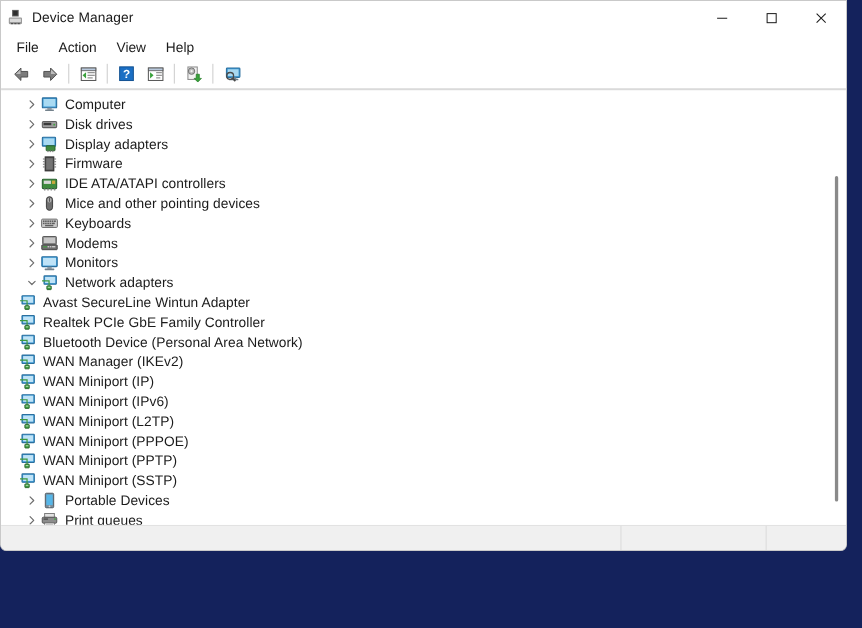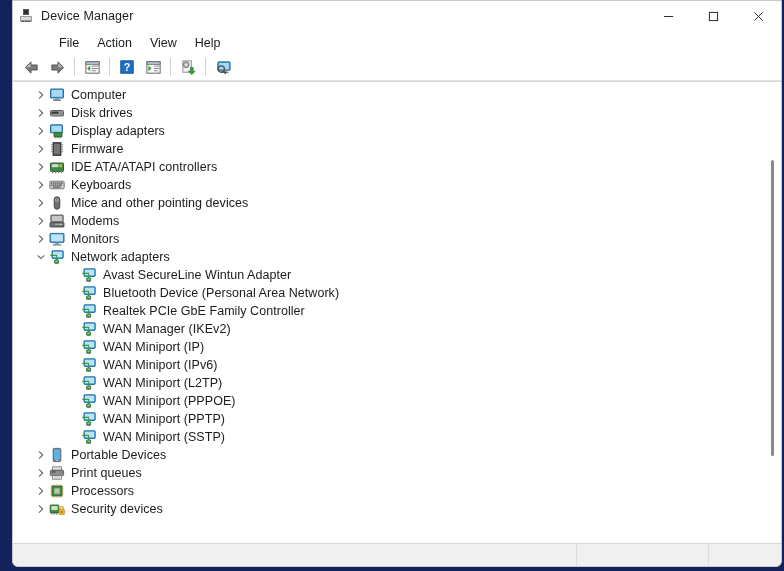--- a/index.html
+++ b/index.html
@@ -11,24 +11,24 @@
     width: 784px;
     height: 571px;
     overflow: hidden;
     font-family: "Liberation Sans", sans-serif;
     -webkit-font-smoothing: antialiased;
   }
 
   
   #window {
     position: absolute;
-    left: 12px;
+    left: 0;
     top: 0px;
     width: 770px;
-    height: 567px;
+    height: 501px;
     background: #ffffff;
     border: 1px solid #c9c9c9;
     box-sizing: border-box;
     display: flex;
     flex-direction: column;
     border-radius: 0 0 6px 6px;
   }
 
   
   #titlebar {
@@ -69,21 +69,20 @@
   }
 
   
   #menubar {
     height: 23px;
     display: flex;
     align-items: center;
     padding-left: 6px;
     flex: 0 0 auto;
     background: #ffffff;
-    margin-left: 32px;
   }
   .menuitem {
     font-size: 12.5px;
     color: #1b1b1b;
     padding: 2px 8px;
     margin-right: 2px;
   }
 
   
   #toolbar {
@@ -147,21 +146,21 @@
     display: flex;
     align-items: center;
     justify-content: center;
   }
   .tlabel {
     font-size: 12.5px;
     color: #1b1b1b;
     letter-spacing: 0.05px;
   }
   .lvl1 { padding-left: 20px; }
-  .lvl2 { padding-left: 52px; }
+  .lvl2 { }
 
   
   #vscroll {
     position: absolute;
     right: 3px;
     top: 0;
     width: 11px;
     bottom: 0;
   }
   #vthumb {
@@ -390,20 +389,35 @@
           <span class="tlabel">IDE ATA/ATAPI controllers</span>
         </div>
         <div class="row lvl1">
           <span class="chev">
             <svg viewBox="0 0 12 12" width="10" height="10">
               <path d="M4 2 L8 6 L4 10" fill="none" stroke="currentColor" stroke-width="1.3" stroke-linecap="round" stroke-linejoin="round"></path>
             </svg>
           </span>
           <span class="ticon">
             <svg viewBox="0 0 16 16" width="16" height="16">
+              <rect x="5.2" y="1.8" width="5.6" height="12.4" rx="2.8" fill="#6f6f6f" stroke="#3e3e3e" stroke-width="0.9"></rect>
+              <rect x="6.2" y="2.8" width="3.6" height="4.2" rx="1.6" fill="#aeaeae"></rect>
+              <line x1="8" y1="2.8" x2="8" y2="6.4" stroke="#3e3e3e" stroke-width="0.7"></line>
+            </svg>
+          </span>
+          <span class="tlabel">Mice and other pointing devices</span>
+        </div>
+        <div class="row lvl1">
+          <span class="chev">
+            <svg viewBox="0 0 12 12" width="10" height="10">
+              <path d="M4 2 L8 6 L4 10" fill="none" stroke="currentColor" stroke-width="1.3" stroke-linecap="round" stroke-linejoin="round"></path>
+            </svg>
+          </span>
+          <span class="ticon">
+            <svg viewBox="0 0 16 16" width="16" height="16">
               <rect x="0.8" y="4.2" width="14.4" height="7.6" rx="1" fill="#c9c9c9" stroke="#6f6f6f" stroke-width="0.9"></rect>
               <rect x="2" y="5.4" width="1.5" height="1.4" fill="#5e5e5e"></rect>
               <rect x="4" y="5.4" width="1.5" height="1.4" fill="#5e5e5e"></rect>
               <rect x="6" y="5.4" width="1.5" height="1.4" fill="#5e5e5e"></rect>
               <rect x="8" y="5.4" width="1.5" height="1.4" fill="#5e5e5e"></rect>
               <rect x="10" y="5.4" width="1.5" height="1.4" fill="#5e5e5e"></rect>
               <rect x="12" y="5.4" width="1.8" height="1.4" fill="#5e5e5e"></rect>
               <rect x="2" y="7.4" width="1.5" height="1.4" fill="#5e5e5e"></rect>
               <rect x="4" y="7.4" width="1.5" height="1.4" fill="#5e5e5e"></rect>
               <rect x="6" y="7.4" width="1.5" height="1.4" fill="#5e5e5e"></rect>
@@ -415,35 +429,20 @@
           <span class="tlabel">Keyboards</span>
         </div>
         <div class="row lvl1">
           <span class="chev">
             <svg viewBox="0 0 12 12" width="10" height="10">
               <path d="M4 2 L8 6 L4 10" fill="none" stroke="currentColor" stroke-width="1.3" stroke-linecap="round" stroke-linejoin="round"></path>
             </svg>
           </span>
           <span class="ticon">
             <svg viewBox="0 0 16 16" width="16" height="16">
-              <rect x="5.2" y="1.8" width="5.6" height="12.4" rx="2.8" fill="#6f6f6f" stroke="#3e3e3e" stroke-width="0.9"></rect>
-              <rect x="6.2" y="2.8" width="3.6" height="4.2" rx="1.6" fill="#aeaeae"></rect>
-              <line x1="8" y1="2.8" x2="8" y2="6.4" stroke="#3e3e3e" stroke-width="0.7"></line>
-            </svg>
-          </span>
-          <span class="tlabel">Mice and other pointing devices</span>
-        </div>
-        <div class="row lvl1">
-          <span class="chev">
-            <svg viewBox="0 0 12 12" width="10" height="10">
-              <path d="M4 2 L8 6 L4 10" fill="none" stroke="currentColor" stroke-width="1.3" stroke-linecap="round" stroke-linejoin="round"></path>
-            </svg>
-          </span>
-          <span class="ticon">
-            <svg viewBox="0 0 16 16" width="16" height="16">
               <rect x="1.8" y="2" width="12.4" height="7" rx="0.6" fill="#8d8d8d" stroke="#5a5a5a" stroke-width="0.9"></rect>
               <rect x="2.9" y="3" width="10.2" height="5" fill="#c7c7c7"></rect>
               <rect x="1" y="9.6" width="14" height="4.4" rx="0.6" fill="#6e6e6e" stroke="#454545" stroke-width="0.9"></rect>
               <rect x="2.3" y="10.7" width="1.4" height="1.2" fill="#3fa63f"></rect>
               <rect x="4.3" y="10.7" width="1.4" height="1.2" fill="#3fa63f"></rect>
               <rect x="6.3" y="10.7" width="1.4" height="1.2" fill="#d0d0d0"></rect>
               <rect x="8.3" y="10.7" width="1.4" height="1.2" fill="#d0d0d0"></rect>
               <rect x="10.3" y="10.7" width="3" height="1.2" fill="#d0d0d0"></rect>
             </svg>
           </span>
@@ -499,34 +498,34 @@
           <span class="chev"></span>
           <span class="ticon">
             <svg viewBox="0 0 16 16" width="16" height="16">
               <rect x="3" y="1.8" width="11.2" height="7.6" rx="0.6" fill="#3c9ad6" stroke="#2a6f9e" stroke-width="1"></rect>
               <rect x="4" y="2.7" width="9.2" height="5.6" fill="#bfe3f7"></rect>
               <path d="M1.2 6.4 L7.6 6.4 L7.6 11.2" fill="none" stroke="#3f9b3f" stroke-width="1.1"></path>
               <rect x="5.6" y="10.9" width="4" height="3.4" rx="0.5" fill="#3f9b3f" stroke="#2a6330" stroke-width="0.8"></rect>
               <rect x="6.4" y="11.7" width="2.4" height="1" fill="#a8dca8"></rect>
             </svg>
           </span>
+          <span class="tlabel">Realtek PCIe GbE Family Controller</span>
+        </div>
+        <div class="row lvl2">
+          <span class="chev"></span>
+          <span class="ticon">
+            <svg viewBox="0 0 16 16" width="16" height="16">
+              <rect x="3" y="1.8" width="11.2" height="7.6" rx="0.6" fill="#3c9ad6" stroke="#2a6f9e" stroke-width="1"></rect>
+              <rect x="4" y="2.7" width="9.2" height="5.6" fill="#bfe3f7"></rect>
+              <path d="M1.2 6.4 L7.6 6.4 L7.6 11.2" fill="none" stroke="#3f9b3f" stroke-width="1.1"></path>
+              <rect x="5.6" y="10.9" width="4" height="3.4" rx="0.5" fill="#3f9b3f" stroke="#2a6330" stroke-width="0.8"></rect>
+              <rect x="6.4" y="11.7" width="2.4" height="1" fill="#a8dca8"></rect>
+            </svg>
+          </span>
           <span class="tlabel">Bluetooth Device (Personal Area Network)</span>
-        </div>
-        <div class="row lvl2">
-          <span class="chev"></span>
-          <span class="ticon">
-            <svg viewBox="0 0 16 16" width="16" height="16">
-              <rect x="3" y="1.8" width="11.2" height="7.6" rx="0.6" fill="#3c9ad6" stroke="#2a6f9e" stroke-width="1"></rect>
-              <rect x="4" y="2.7" width="9.2" height="5.6" fill="#bfe3f7"></rect>
-              <path d="M1.2 6.4 L7.6 6.4 L7.6 11.2" fill="none" stroke="#3f9b3f" stroke-width="1.1"></path>
-              <rect x="5.6" y="10.9" width="4" height="3.4" rx="0.5" fill="#3f9b3f" stroke="#2a6330" stroke-width="0.8"></rect>
-              <rect x="6.4" y="11.7" width="2.4" height="1" fill="#a8dca8"></rect>
-            </svg>
-          </span>
-          <span class="tlabel">Realtek PCIe GbE Family Controller</span>
         </div>
         <div class="row lvl2">
           <span class="chev"></span>
           <span class="ticon">
             <svg viewBox="0 0 16 16" width="16" height="16">
               <rect x="3" y="1.8" width="11.2" height="7.6" rx="0.6" fill="#3c9ad6" stroke="#2a6f9e" stroke-width="1"></rect>
               <rect x="4" y="2.7" width="9.2" height="5.6" fill="#bfe3f7"></rect>
               <path d="M1.2 6.4 L7.6 6.4 L7.6 11.2" fill="none" stroke="#3f9b3f" stroke-width="1.1"></path>
               <rect x="5.6" y="10.9" width="4" height="3.4" rx="0.5" fill="#3f9b3f" stroke="#2a6330" stroke-width="0.8"></rect>
               <rect x="6.4" y="11.7" width="2.4" height="1" fill="#a8dca8"></rect>

